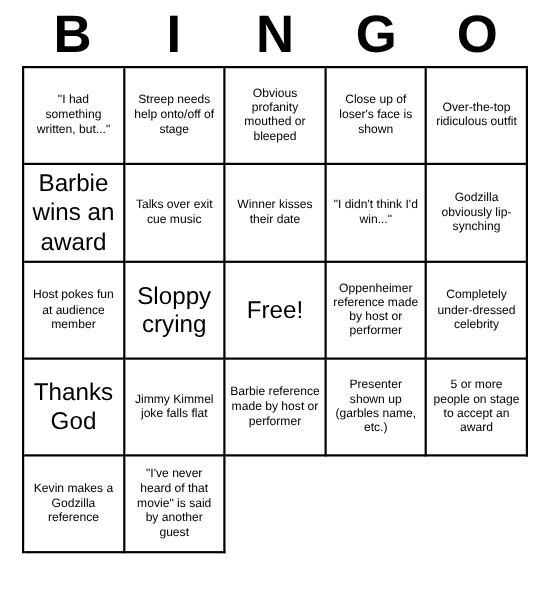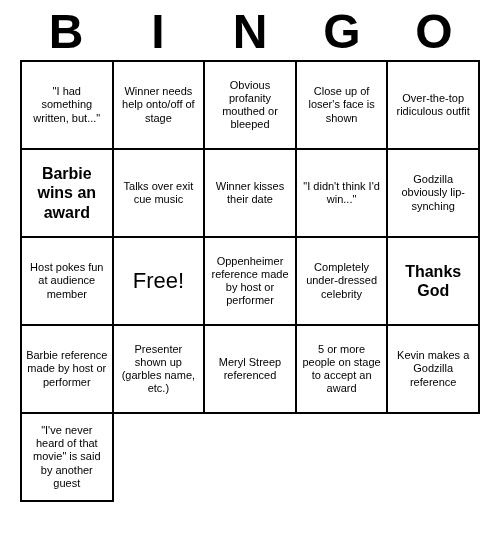--- a/index.html
+++ b/index.html
@@ -40,54 +40,55 @@
       display: flex;
       align-items: center;
       justify-content: center;
       text-align: center;
       padding: 4px;
       font-size: 11px;
       line-height: 1.2;
       color: #000;
     }
     .bingo-cell.large-text {
-      font-size: 16px;
-      font-weight: bold;
+      font-size: 22px;
+      font-weight: normal;
     }
     .bingo-cell.free {
       font-size: 22px;
       font-weight: normal;
     }
   </style>
 </head>
 <body>
 
 <div class="bingo-title">
 <span>B</span>
     <span>I</span>
     <span>N</span>
     <span>G</span>
     <span>O</span>
   </div>
 
 <div class="bingo-grid">
 <div class="bingo-cell">"I had something written, but..."</div>
-    <div class="bingo-cell">Winner needs help onto/off of stage</div>
+    <div class="bingo-cell">Streep needs help onto/off of stage</div>
     <div class="bingo-cell">Obvious profanity mouthed or bleeped</div>
     <div class="bingo-cell">Close up of loser's face is shown</div>
     <div class="bingo-cell">Over-the-top ridiculous outfit</div>
     <div class="bingo-cell large-text">Barbie wins an award</div>
     <div class="bingo-cell">Talks over exit cue music</div>
     <div class="bingo-cell">Winner kisses their date</div>
     <div class="bingo-cell">"I didn't think I'd win..."</div>
     <div class="bingo-cell">Godzilla obviously lip-synching</div>
     <div class="bingo-cell">Host pokes fun at audience member</div>
+    <div class="bingo-cell large-text">Sloppy crying</div>
     <div class="bingo-cell free">Free!</div>
     <div class="bingo-cell">Oppenheimer reference made by host or performer</div>
     <div class="bingo-cell">Completely under-dressed celebrity</div>
     <div class="bingo-cell large-text">Thanks God</div>
+    <div class="bingo-cell">Jimmy Kimmel joke falls flat</div>
     <div class="bingo-cell">Barbie reference made by host or performer</div>
     <div class="bingo-cell">Presenter shown up (garbles name, etc.)</div>
-    <div class="bingo-cell">Meryl Streep referenced</div>
     <div class="bingo-cell">5 or more people on stage to accept an award</div>
     <div class="bingo-cell">Kevin makes a Godzilla reference</div>
     <div class="bingo-cell">"I've never heard of that movie" is said by another guest</div>
   </div>
 
 </body></html>

